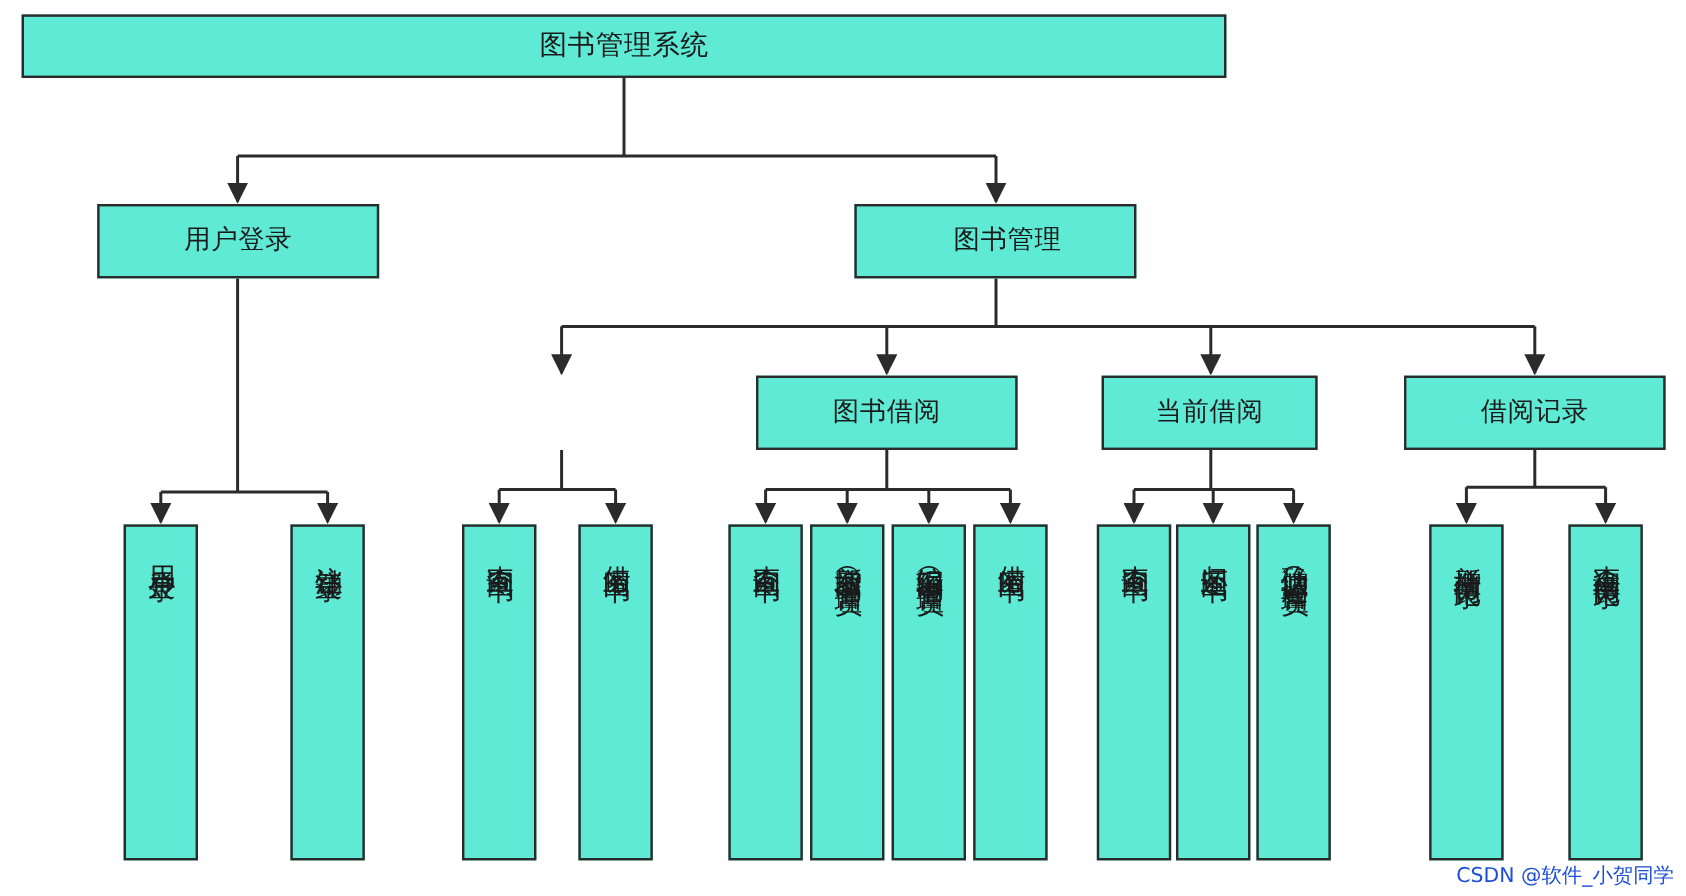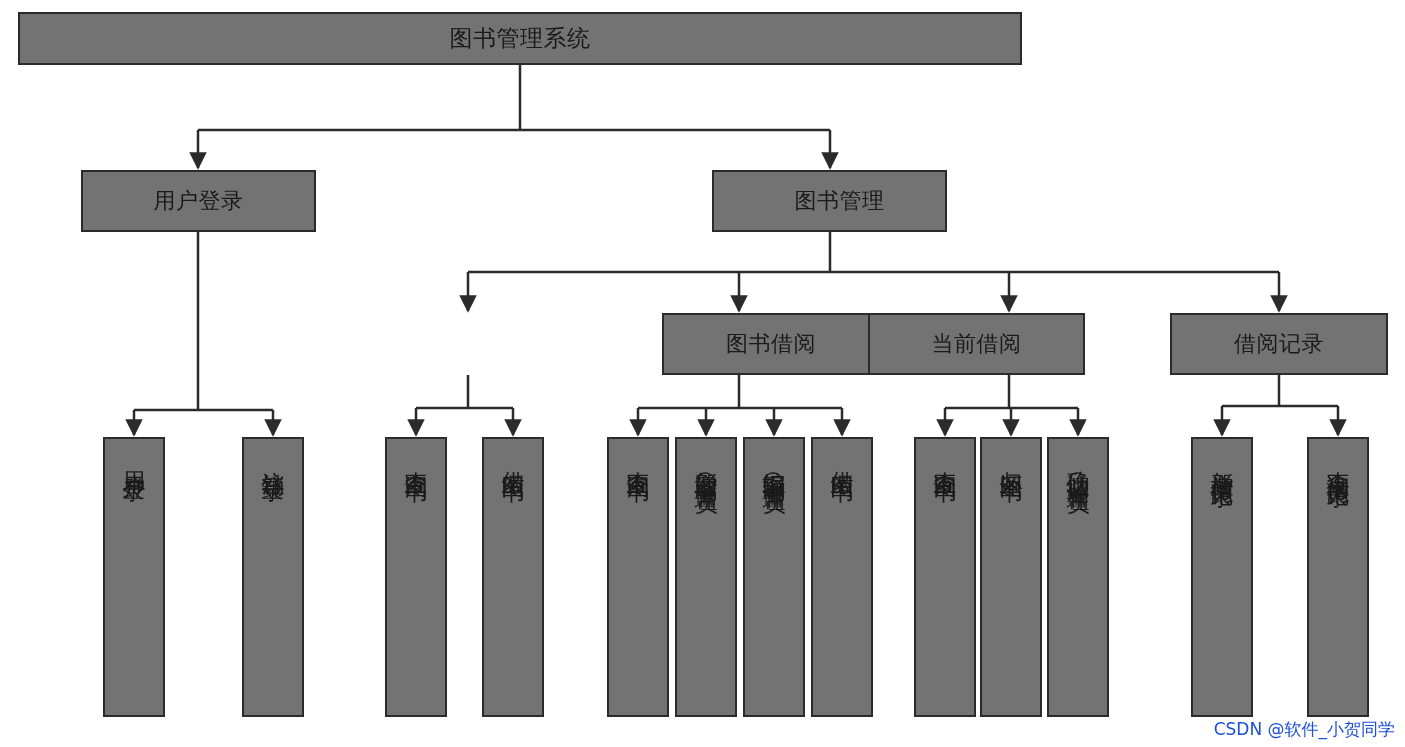--- a/index.html
+++ b/index.html
@@ -22,21 +22,21 @@
     position: absolute;
     left: 0;
     top: 0;
     width: 1405px;
     height: 747px;
   }
   .node {
     position: absolute;
     box-sizing: border-box;
     border: 2.5px solid #2b2b2b;
-    background: #737373;
+    background: #5eead4;
     display: flex;
     align-items: center;
     justify-content: center;
     color: #1a1a1a;
     z-index: 2;
   }
   .node-label {
     display: block;
     text-align: center;
     line-height: 1.18;
@@ -135,25 +135,25 @@
 
   <div class="node h" style="left:81px; top:170px; width:235px; height:62px;">
     <span class="node-label">用户登录</span>
   </div>
 
   <div class="node h" style="left:712px; top:170px; width:235px; height:62px;padding-left:20px;">
     <span class="node-label">图书管理</span>
   </div>
 
 
-  <div class="node h" style="left:662px; top:313px; width:218px; height:62px;">
+  <div class="node h" style="left:630px; top:313px; width:218px; height:62px;">
     <span class="node-label">图书借阅</span>
   </div>
 
-  <div class="node h" style="left:868px; top:313px; width:217px; height:62px;">
+  <div class="node h" style="left:918px; top:313px; width:180px; height:62px;">
     <span class="node-label">当前借阅</span>
   </div>
 
   <div class="node h" style="left:1170px; top:313px; width:218px; height:62px;">
     <span class="node-label">借阅记录</span>
   </div>
 
   <div class="node v" style="left:103px; top:437px; width:62px; height:280px;">
     <span class="node-label">用户登录</span>
   </div>

